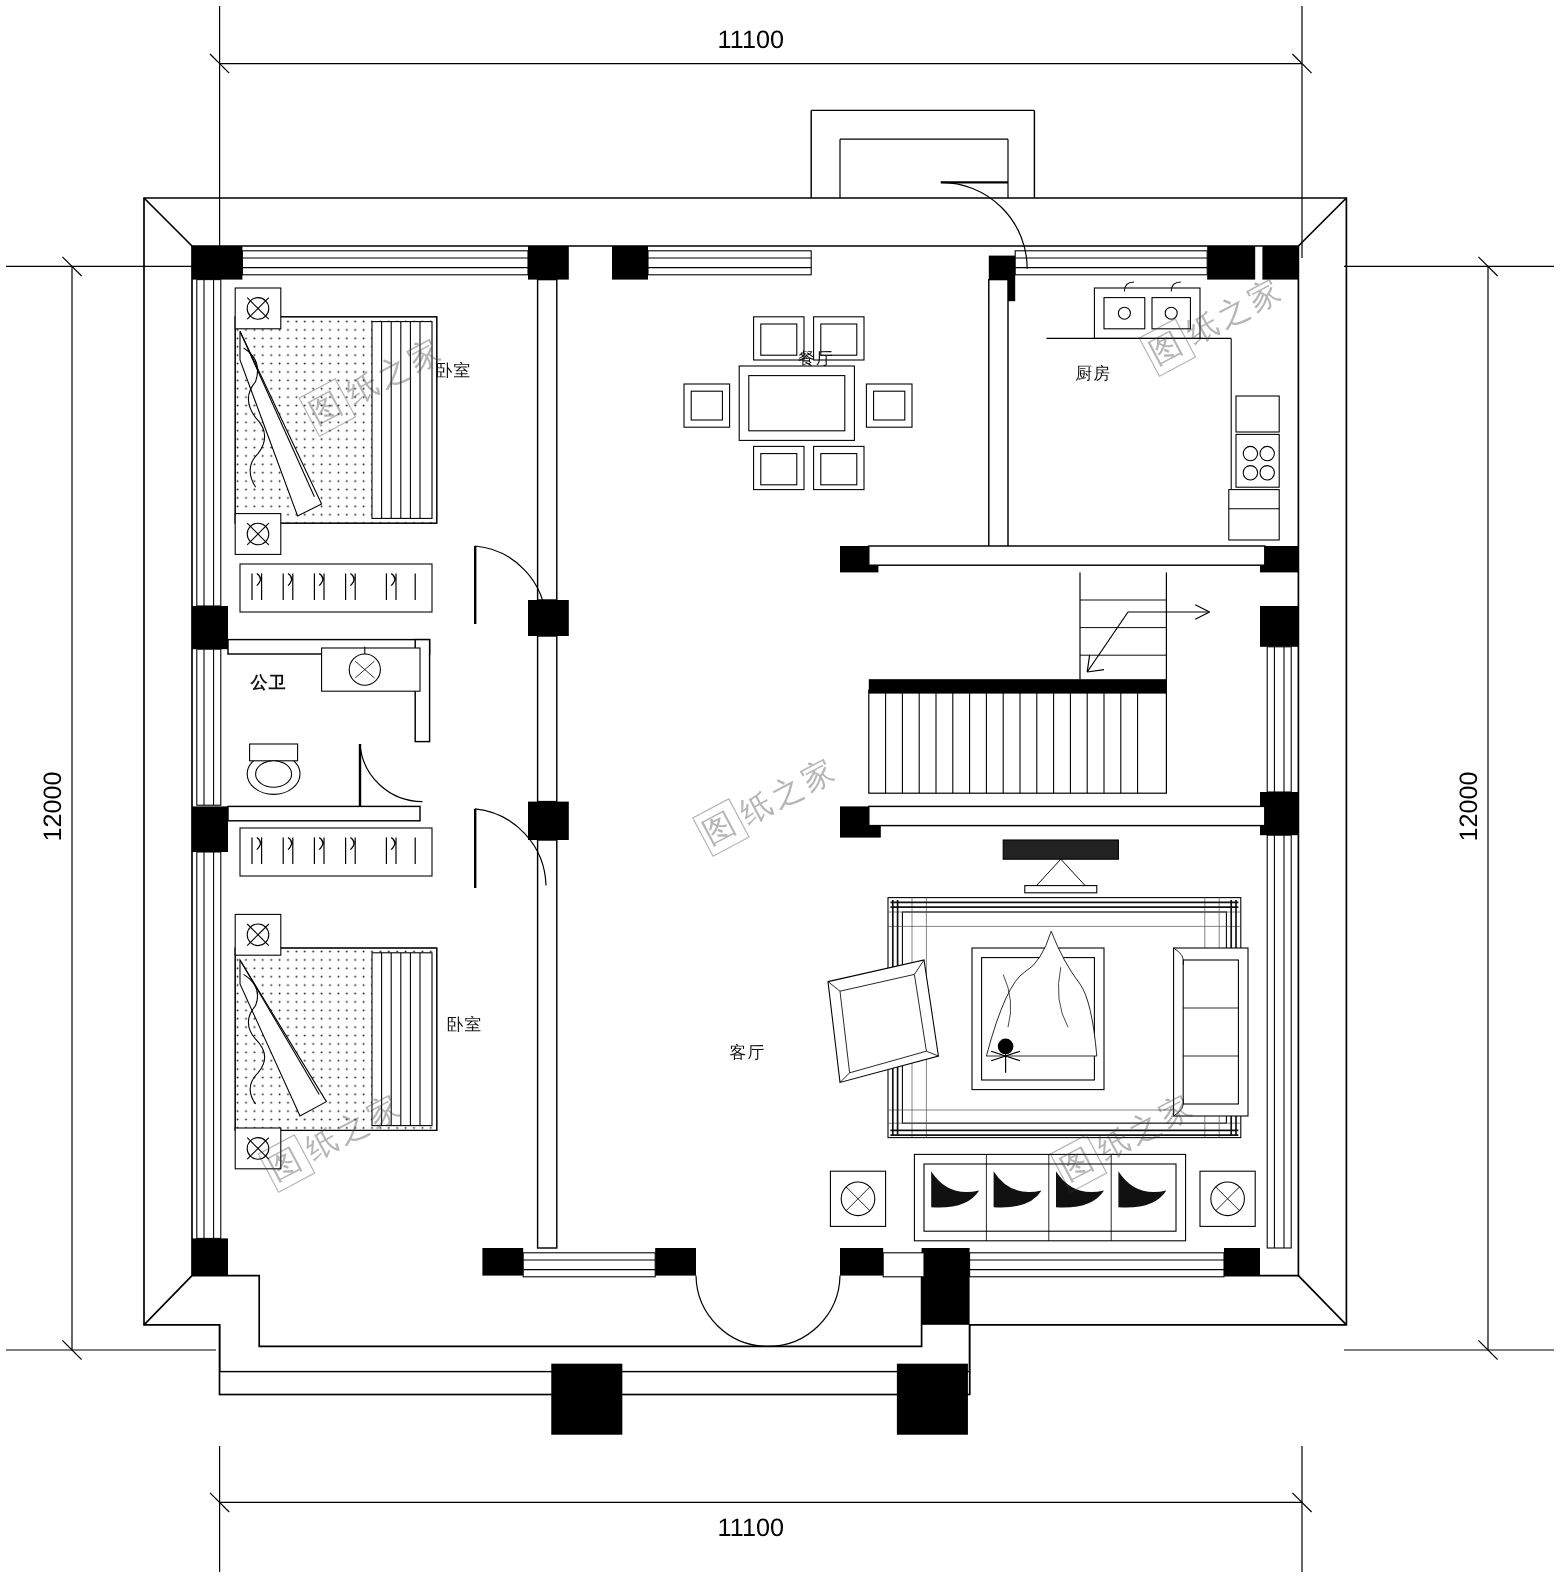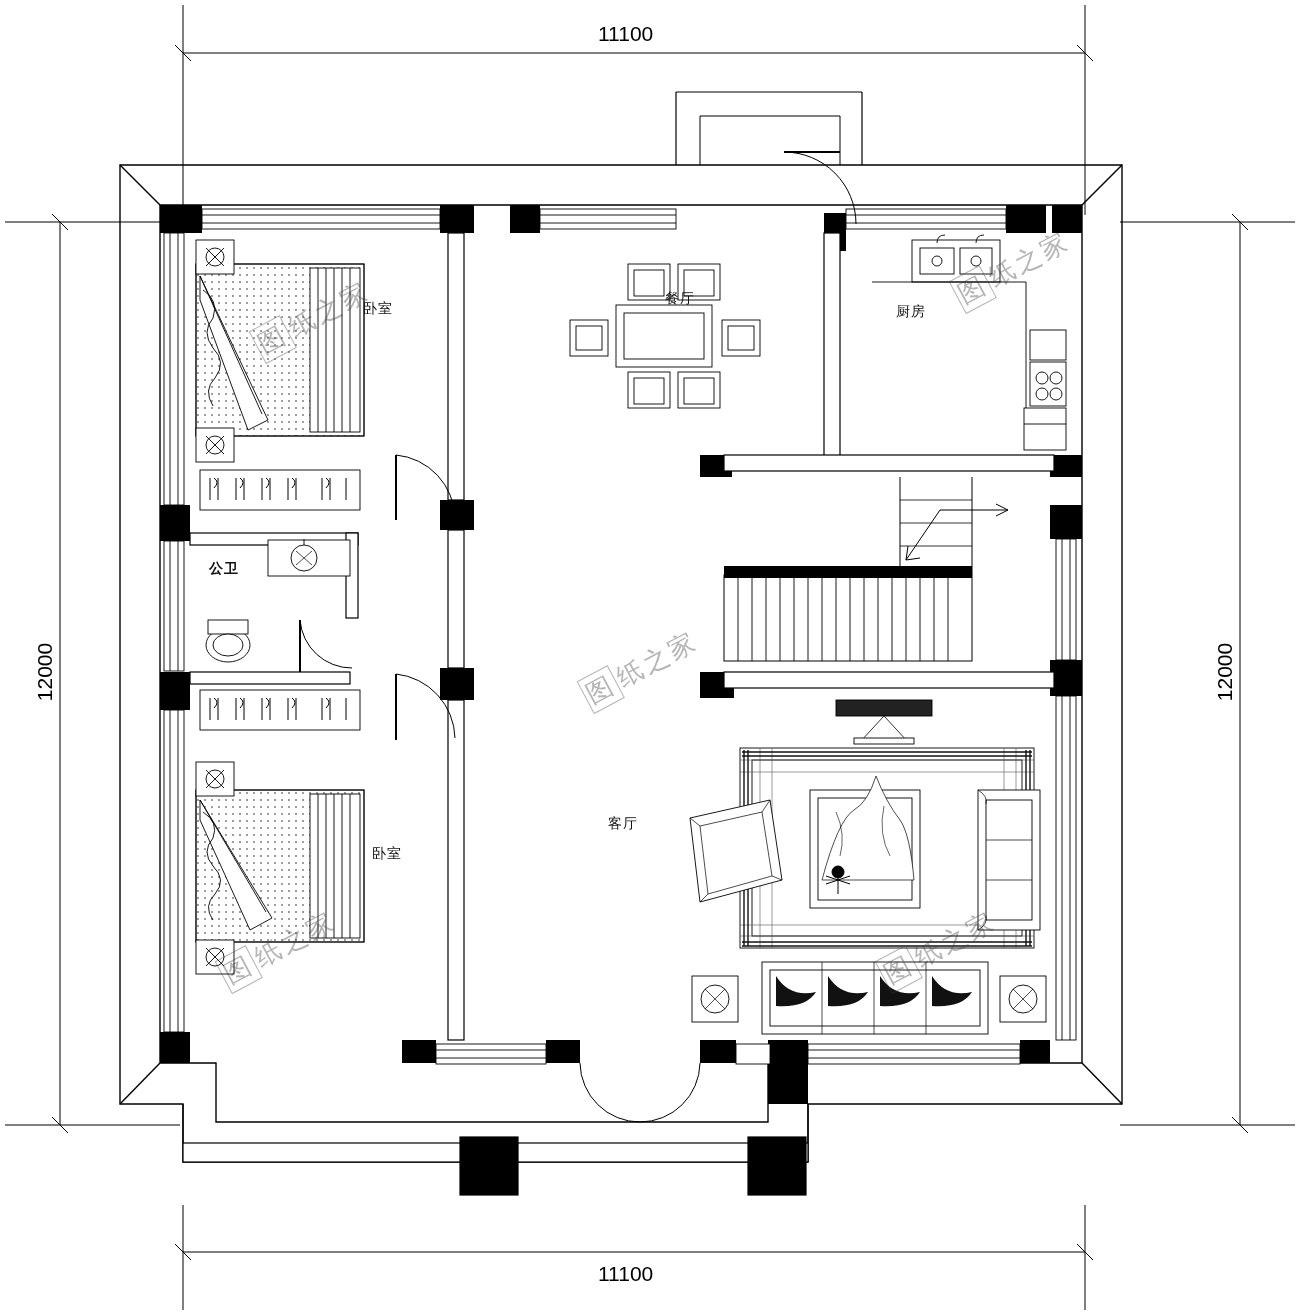--- a/index.html
+++ b/index.html
@@ -460,21 +460,21 @@
 <div class="dim-label" style="left:598px; top:22px;">11100</div>
 <div class="dim-label" style="left:598px; top:1262px;">11100</div>
 <div class="dim-label dim-vert" style="left:16px; top:660px; transform:rotate(-90deg);">12000</div>
 <div class="dim-label dim-vert" style="left:1196px; top:660px; transform:rotate(-90deg);">12000</div>
 
 <div class="room-label" style="left:363px; top:300px;">卧室</div>
 <div class="room-label" style="left:641px; top:290px;margin-left:24px;">餐厅</div>
 <div class="room-label" style="left:896px; top:303px;">厨房</div>
 <div class="room-label" style="left:209px; top:560px;font-weight:bold;">公卫</div>
 <div class="room-label" style="left:372px; top:845px;">卧室</div>
-<div class="room-label" style="left:608px; top:815px;">客厅</div>
+<div class="room-label" style="left:608px; top:869px;">客厅</div>
 
 <div class="wm" style="left:250px; top:300px;">
   <span class="box">图</span><span>纸之家</span>
 </div>
 <div class="wm" style="left:950px; top:250px;">
   <span class="box">图</span><span>纸之家</span>
 </div>
 <div class="wm" style="left:578px; top:650px;">
   <span class="box">图</span><span>纸之家</span>
 </div>

